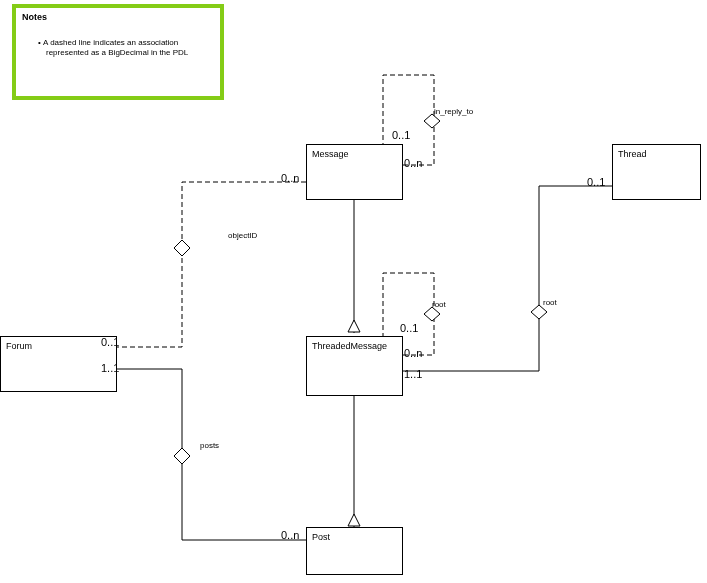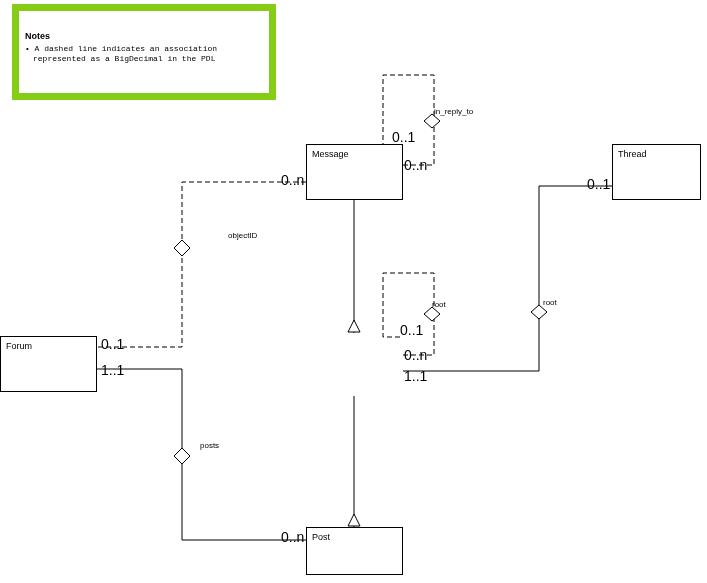--- a/index.html
+++ b/index.html
@@ -33,53 +33,52 @@
     left: 5px;
     top: 4px;
     font-size: 9px;
     color: #000000;
     white-space: nowrap;
   }
   .notes-box {
     position: absolute;
     left: 12px;
     top: 4px;
-    width: 264px;
+    width: 212px;
     height: 96px;
-    border: 7px solid #84cc16;
+    border: 4px solid #84cc16;
     background: #ffffff;
     box-sizing: border-box;
-    padding: 20px 6px;
+    padding: 4px 6px;
   }
   .notes-title {
     font-size: 9px;
     font-weight: bold;
     color: #000000;
     margin: 0 0 3px 0;
   }
   .notes-list {
-    margin: 0;
+    margin: 16px;
     padding: 0;
     list-style: none;
-    font-family: Liberation Mono, monospace;
   }
   .notes-list li {
     font-size: 8px;
     line-height: 10px;
     color: #000000;
     padding-left: 8px;
     text-indent: -8px;
     margin-bottom: 0px;
   }
   .notes-list li::before {
     content: "\2022\00a0";
   }
   .edge-label {
     position: absolute;
-    font-size: 14px;
+    font-size: 11px;
     color: #000000;
     white-space: nowrap;
   }
   .role-label {
     position: absolute;
     font-size: 8px;
     color: #000000;
     white-space: nowrap;
     text-align: right;
   }
@@ -122,24 +121,27 @@
   </div>
 
   <div class="uml-class" style="left:306px; top:144px; width:97px; height:56px;">
     <span class="cls-name">Message</span>
   </div>
 
   <div class="uml-class" style="left:612px; top:144px; width:89px; height:56px;text-align:right;">
     <span class="cls-name">Thread</span>
   </div>
 
-  <div class="uml-class" style="left:0px; top:336px; width:97px; height:56px;">
+  <div class="uml-class" style="left:0px; top:336px; width:117px; height:56px;">
     <span class="cls-name">Forum</span>
   </div>
 
+  <div class="uml-class" style="left:306px; top:336px; width:97px; height:60px;">
+    <span class="cls-name">ThreadedMessage</span>
+  </div>
 
   <div class="uml-class" style="left:306px; top:527px; width:97px; height:48px;">
     <span class="cls-name">Post</span>
   </div>
 
   <span class="role-label" style="left:434px; top:107px;">in_reply_to</span>
   <span class="role-label" style="left:188px; top:231px;padding-left:40px;">objectID</span>
   <span class="role-label" style="left:432px; top:300px;">root</span>
   <span class="role-label" style="left:543px; top:298px;">root</span>
   <span class="role-label" style="left:188px; top:441px;padding-left:12px;">posts</span>

